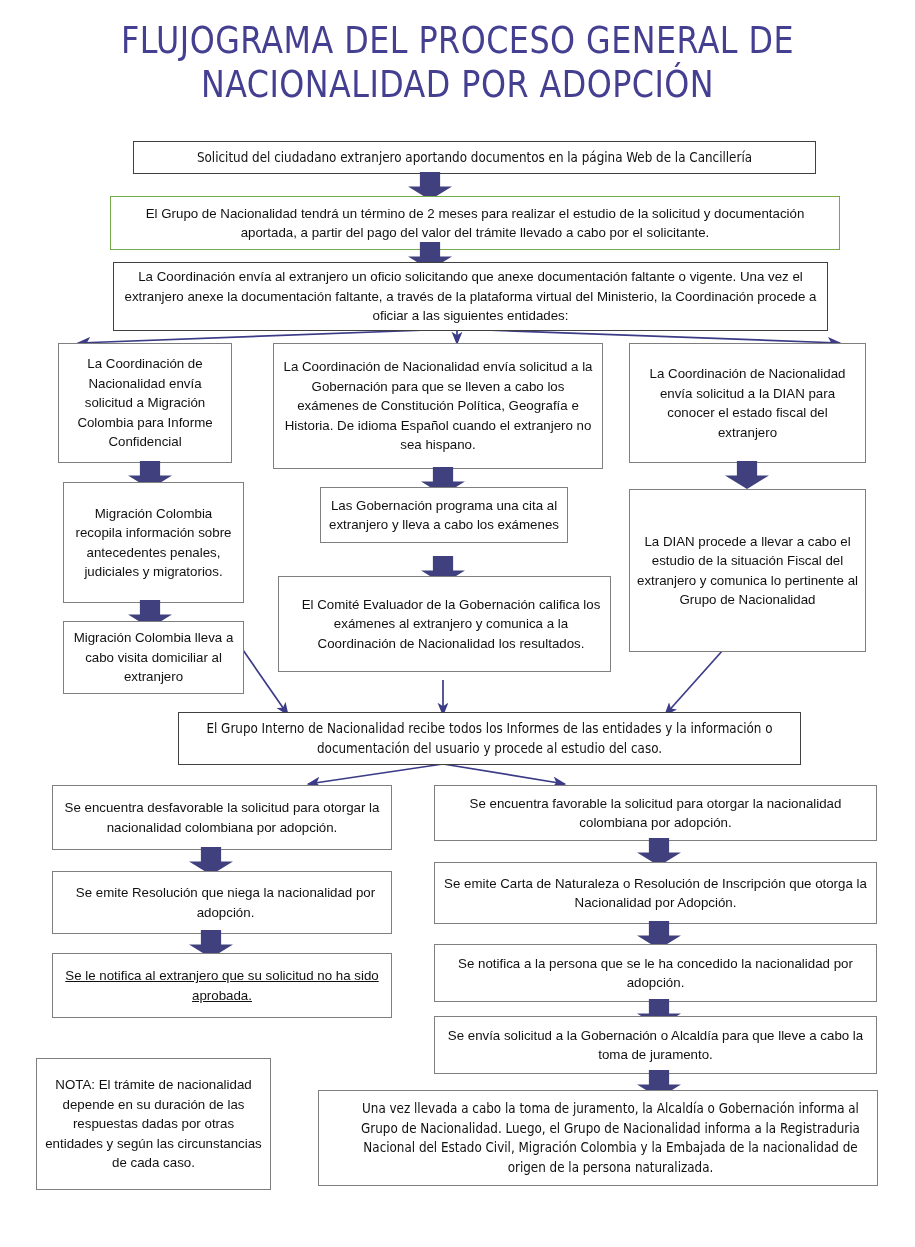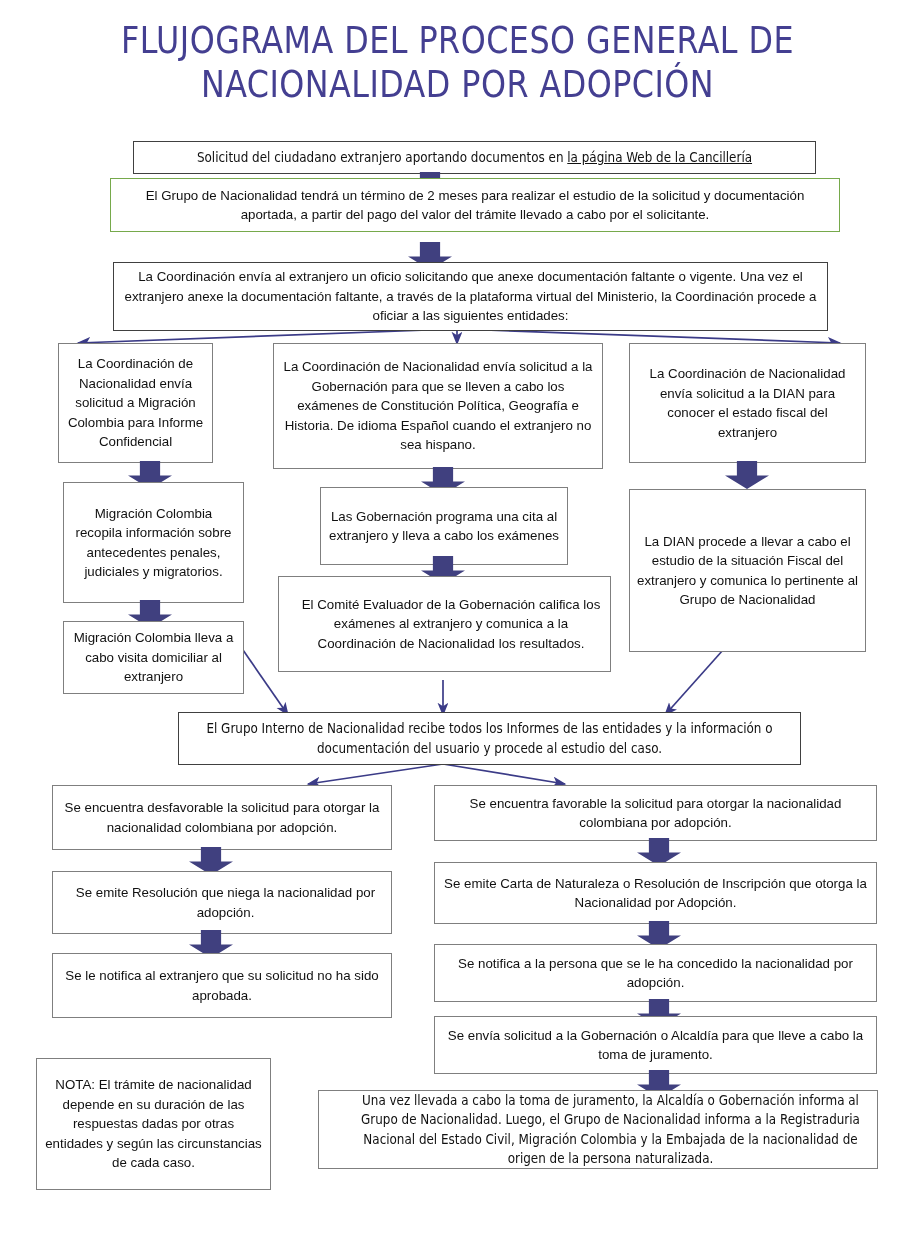--- a/index.html
+++ b/index.html
@@ -38,21 +38,21 @@
     align-items:center;
     justify-content:center;
     text-align:center;
     font-size:13.3px;
     line-height:19.5px;
     padding:3px 7px;
   }
   .box.dark{border:1px solid #404040;}
   .box.green{border:1.6px solid #76A94B;}
   .box .txt{display:block;width:100%;}
-  .box .u{text-decoration:underline;margin-top:30px;}
+  .box .u{margin-top:30px;}
 
   .arrow-block{
     position:absolute;
     background:#40407F;
     clip-path:polygon(27% 0%, 73% 0%, 73% 52%, 100% 52%, 50% 100%, 0% 52%, 27% 52%);
   }
 
   .condensed{
     font-family:"DejaVu Sans Condensed","Liberation Sans",sans-serif;
     font-stretch:condensed;
@@ -92,31 +92,31 @@
       <path d="M443,764 L565,784"></path>
     </g>
   </svg>
 
   <div class="box dark condensed" style="left:133px; top:141px; width:683px; height:33px;">
     <span class="txt"><span>Solicitud del ciudadano extranjero aportando documentos en </span><span class="u">la página Web de la Cancillería</span></span>
   </div>
 
   <div class="arrow-block" style="left:408px; top:172px; width:44px; height:28px;"></div>
 
-  <div class="box green" style="left:110px; top:178px; width:730px; height:54px;">
+  <div class="box green" style="left:110px; top:196px; width:730px; height:54px;">
     <span class="txt">El Grupo de Nacionalidad tendrá un término de 2 meses para realizar el estudio de la solicitud y documentación aportada, a partir del pago del valor del trámite llevado a cabo por el solicitante.</span>
   </div>
 
   <div class="arrow-block" style="left:408px; top:242px; width:44px; height:28px;"></div>
 
   <div class="box dark" style="left:113px; top:262px; width:715px; height:69px;">
     <span class="txt">La Coordinación  envía al  extranjero un oficio solicitando que anexe documentación faltante o vigente. Una vez el extranjero anexe la documentación faltante, a través de la plataforma virtual del Ministerio, la Coordinación procede a oficiar a las siguientes entidades:</span>
   </div>
 
-  <div class="box" style="left:58px; top:343px; width:155px; height:120px;">
+  <div class="box" style="left:58px; top:343px; width:174px; height:120px;">
     <span class="txt">La Coordinación de Nacionalidad envía solicitud a Migración Colombia para Informe Confidencial</span>
   </div>
 
   <div class="box" style="left:629px; top:343px; width:237px; height:120px;">
     <span class="txt">La Coordinación de Nacionalidad envía solicitud a la DIAN para conocer el estado fiscal del extranjero</span>
   </div>
 
   <div class="box" style="left:273px; top:343px; width:330px; height:126px;">
     <span class="txt">La Coordinación de Nacionalidad envía solicitud a la Gobernación para que se lleven a cabo los exámenes de Constitución Política, Geografía e Historia. De idioma Español cuando el extranjero no sea hispano.</span>
   </div>
@@ -128,21 +128,21 @@
   </div>
 
   <div class="arrow-block" style="left:128px; top:600px; width:44px; height:28px;"></div>
 
   <div class="box" style="left:63px; top:621px; width:181px; height:73px;justify-content:center;">
     <span class="txt">Migración Colombia lleva a cabo visita domiciliar al extranjero</span>
   </div>
 
   <div class="arrow-block" style="left:421px; top:467px; width:44px; height:28px;"></div>
 
-  <div class="box" style="left:320px; top:487px; width:248px; height:78px;padding-left:7px;">
+  <div class="box" style="left:320px; top:487px; width:248px; height:56px;padding-left:7px;">
     <span class="txt">Las Gobernación programa una cita al extranjero y lleva a cabo los exámenes</span>
   </div>
 
   <div class="arrow-block" style="left:421px; top:556px; width:44px; height:28px;"></div>
 
   <div class="box" style="left:278px; top:576px; width:333px; height:96px;padding-left:20px;">
     <span class="txt">El Comité Evaluador de la Gobernación califica los exámenes al extranjero y comunica a la Coordinación de Nacionalidad los resultados.</span>
   </div>
 
   <div class="arrow-block" style="left:725px; top:461px; width:44px; height:28px;"></div>
@@ -160,21 +160,21 @@
   </div>
 
   <div class="arrow-block" style="left:189px; top:847px; width:44px; height:28px;"></div>
 
   <div class="box" style="left:52px; top:871px; width:340px; height:63px;padding-left:14px;">
     <span class="txt">Se emite Resolución que niega la nacionalidad por adopción.</span>
   </div>
 
   <div class="arrow-block" style="left:189px; top:930px; width:44px; height:28px;"></div>
 
-  <div class="box" style="left:52px; top:953px; width:340px; height:65px;">
+  <div class="box" style="left:52px; top:953px; width:340px; height:65px;text-decoration:underline;">
     <span class="txt">Se le notifica al extranjero que su solicitud no ha sido aprobada.</span>
   </div>
 
   <div class="box" style="left:434px; top:785px; width:443px; height:56px;justify-content:center;">
     <span class="txt">Se encuentra favorable la solicitud para otorgar la nacionalidad colombiana por adopción.</span>
   </div>
 
   <div class="arrow-block" style="left:637px; top:838px; width:44px; height:28px;"></div>
 
   <div class="box" style="left:434px; top:862px; width:443px; height:62px;">
@@ -188,21 +188,21 @@
   </div>
 
   <div class="arrow-block" style="left:637px; top:999px; width:44px; height:28px;"></div>
 
   <div class="box" style="left:434px; top:1016px; width:443px; height:58px;">
     <span class="txt">Se envía solicitud a la Gobernación o Alcaldía para que lleve a cabo la toma de juramento.</span>
   </div>
 
   <div class="arrow-block" style="left:637px; top:1070px; width:44px; height:28px;"></div>
 
-  <div class="box condensed" style="left:318px; top:1090px; width:560px; height:79px;padding-left:32px;">
+  <div class="box condensed" style="left:318px; top:1090px; width:560px; height:96px;padding-left:32px;">
     <span class="txt">Una vez llevada a cabo la toma de juramento, la Alcaldía o Gobernación informa al Grupo de Nacionalidad. Luego, el Grupo de Nacionalidad informa a la Registraduria Nacional del Estado Civil, Migración Colombia y la Embajada de la nacionalidad de origen de la persona naturalizada.</span>
   </div>
 
   <div class="box" style="left:36px; top:1058px; width:235px; height:132px;">
     <span class="txt">NOTA: El trámite de nacionalidad depende en su duración de las respuestas dadas por otras entidades y según las circunstancias de cada caso.</span>
   </div>
 
 </div>
 
 </body></html>

